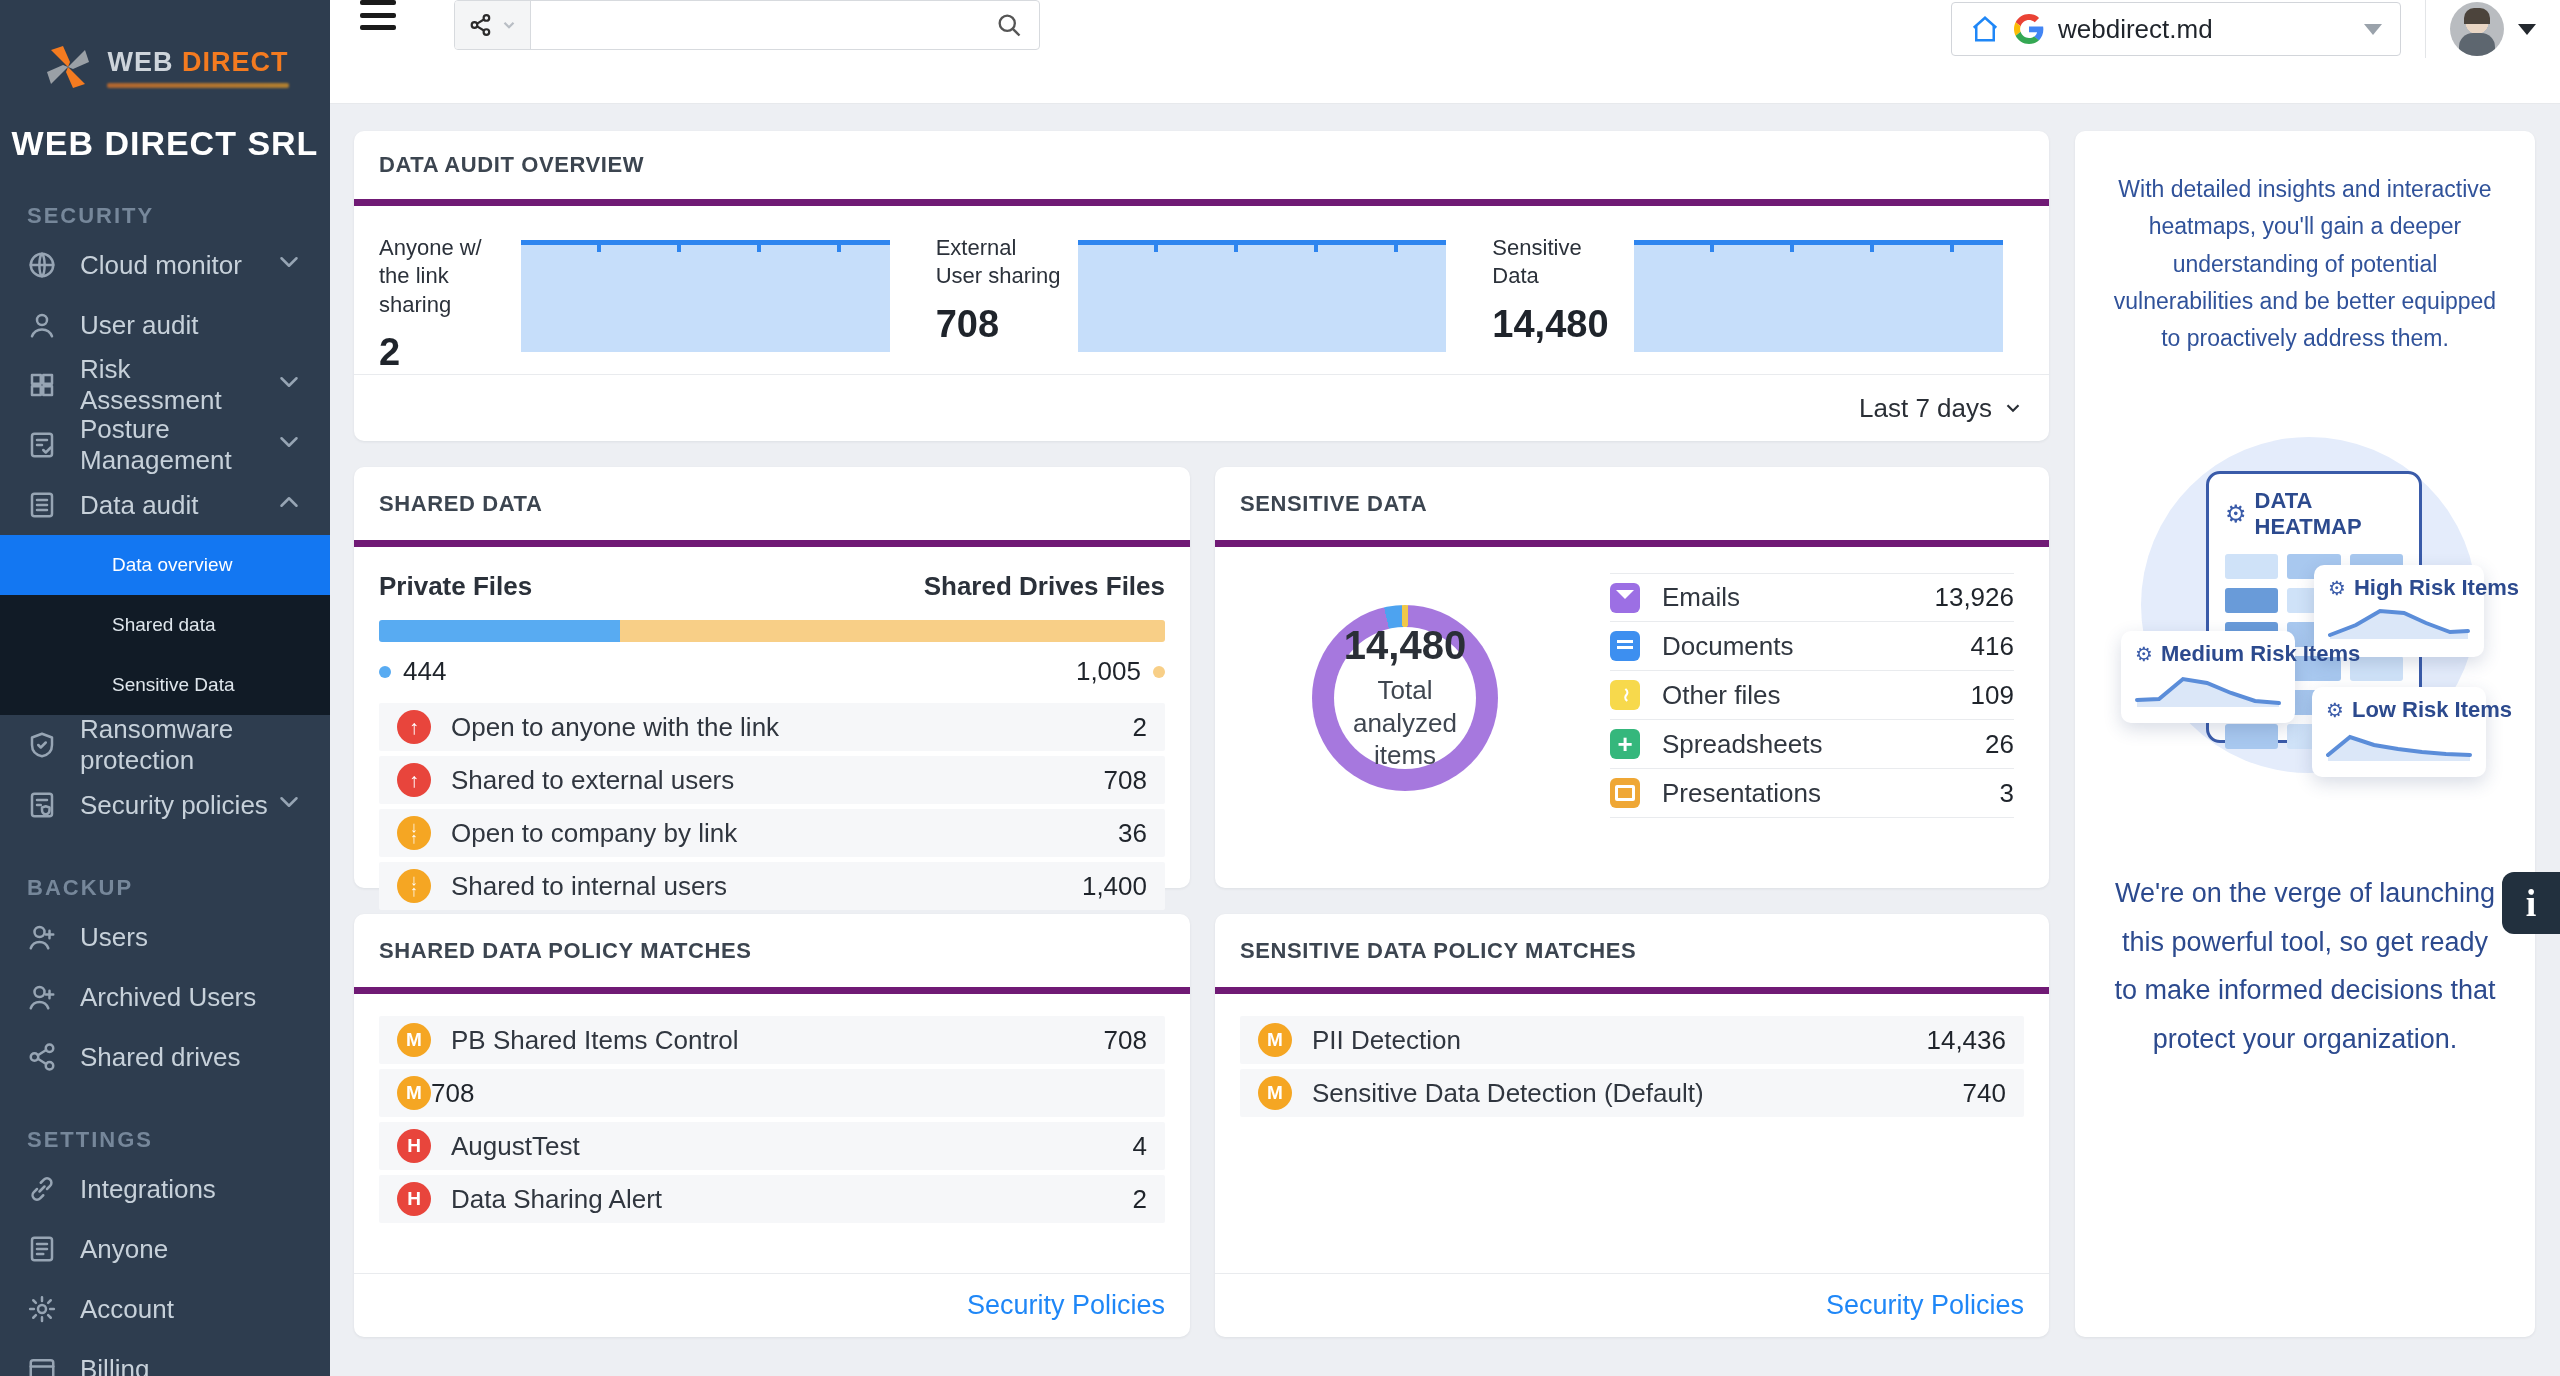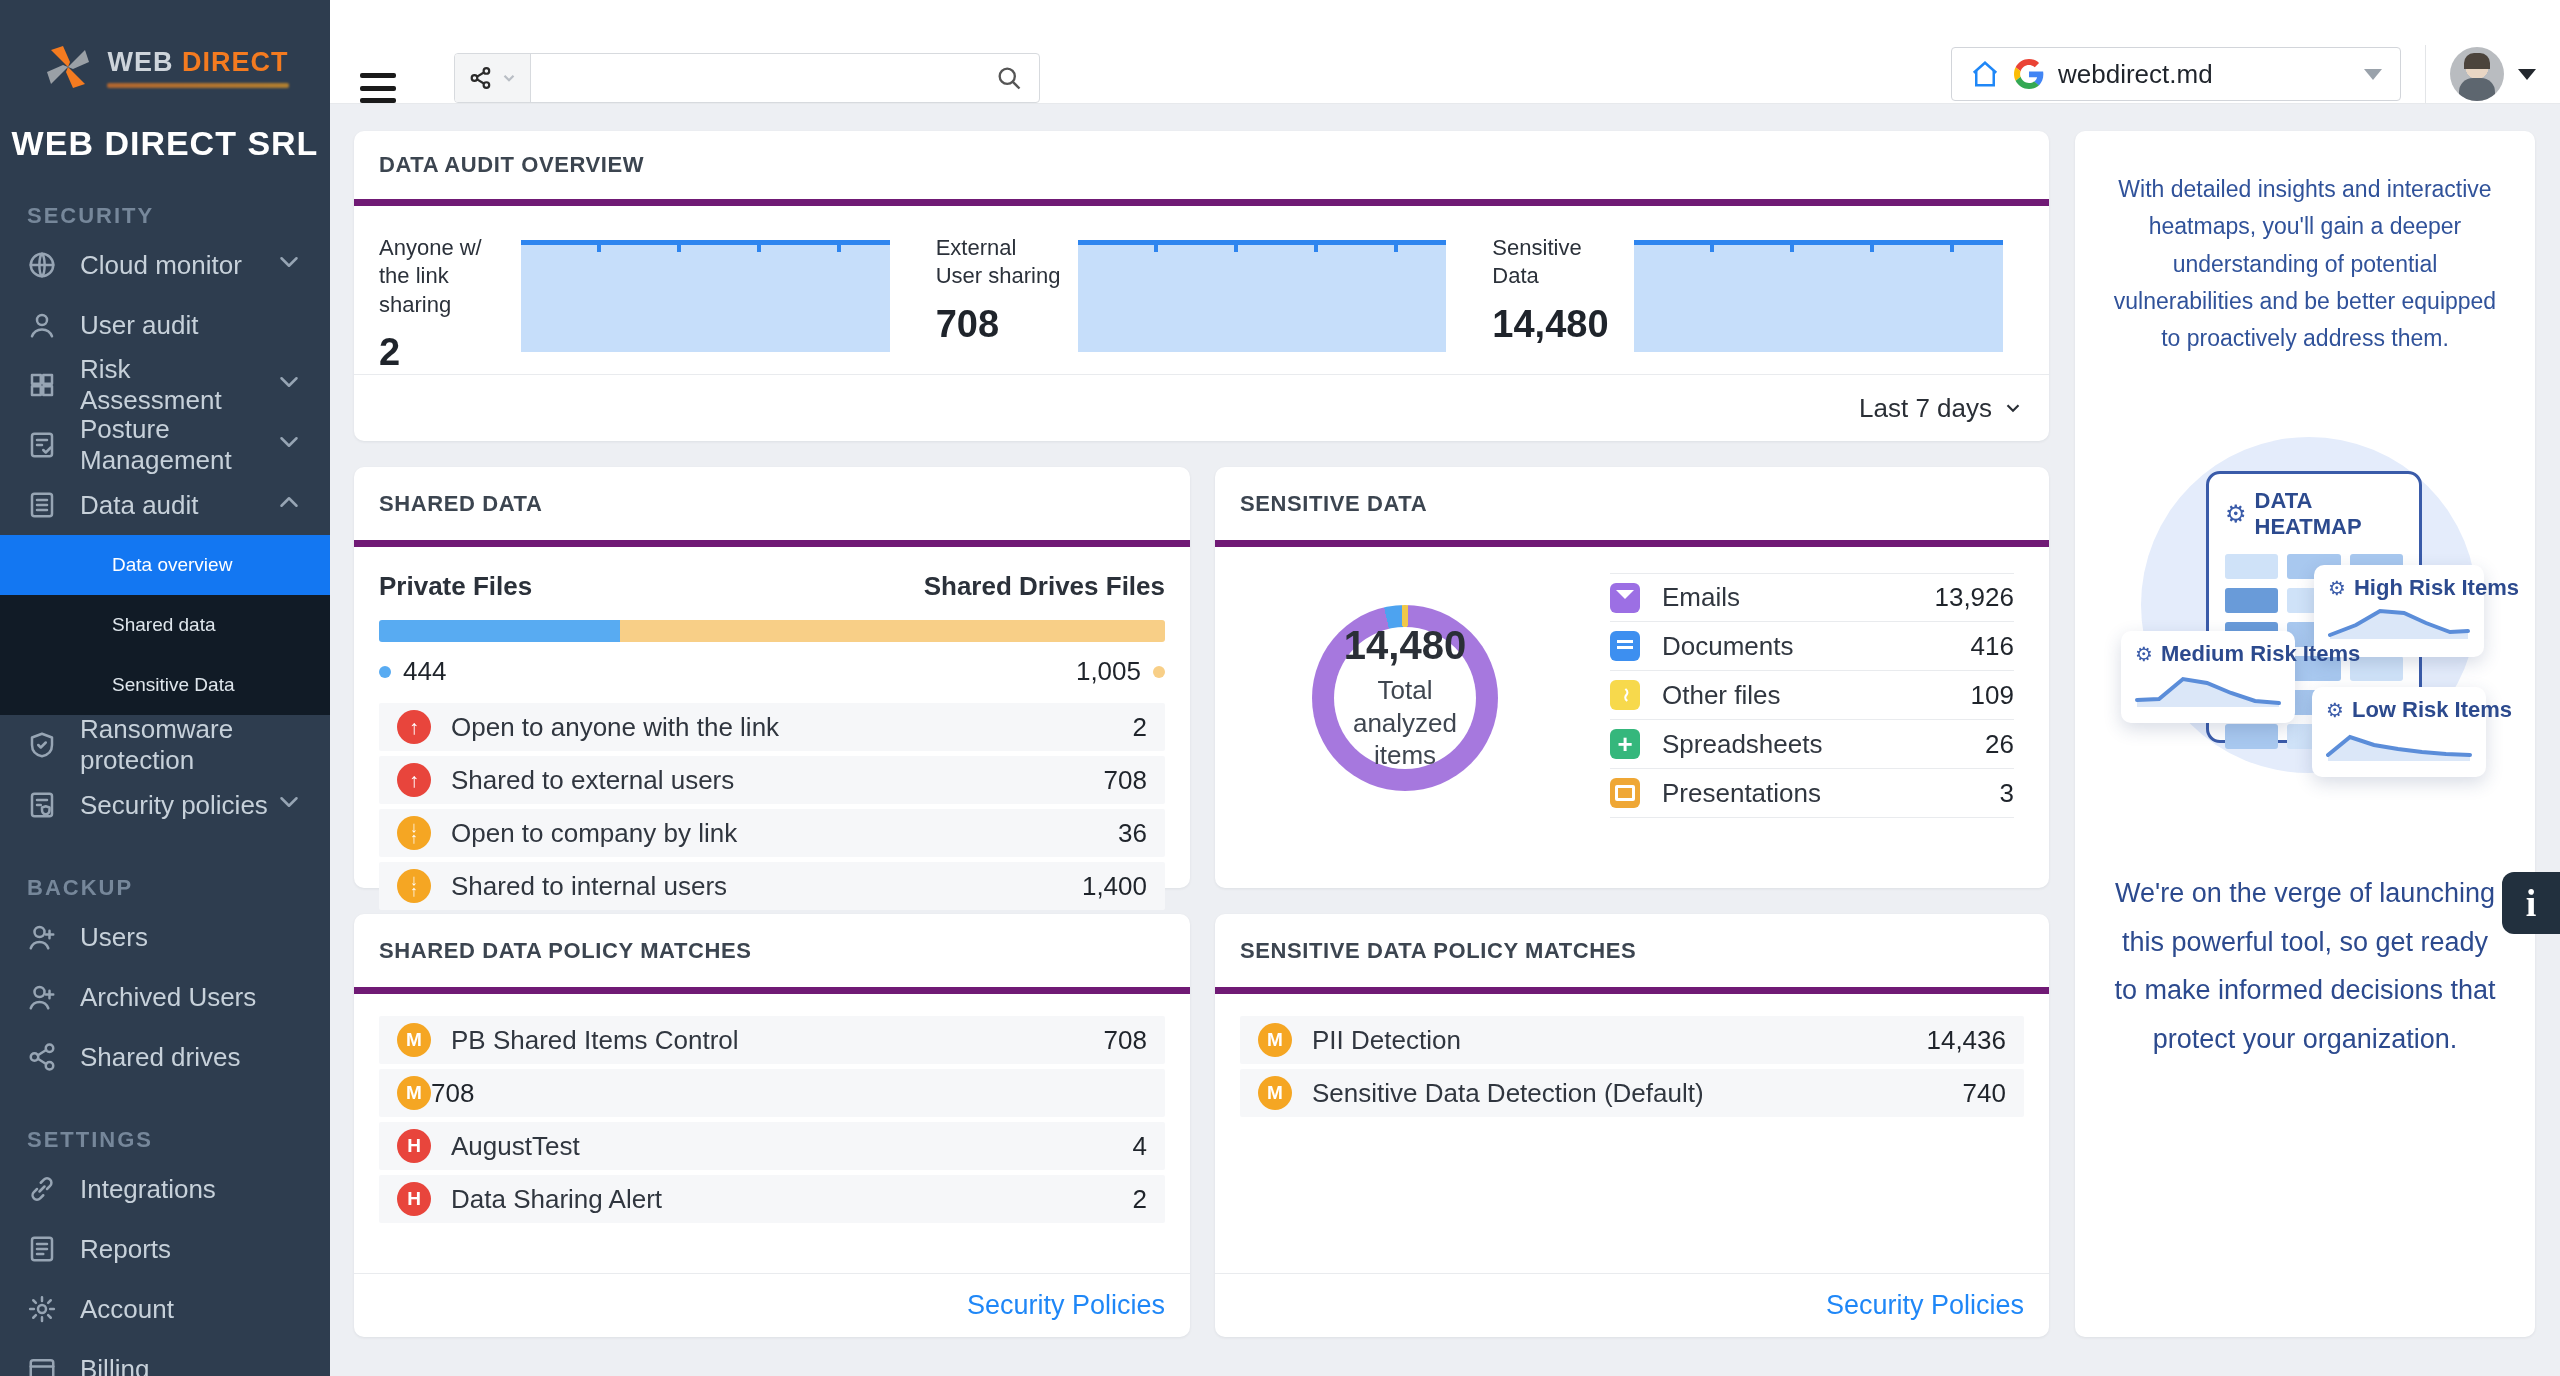--- a/index.html
+++ b/index.html
@@ -21,21 +21,21 @@
   .side-item svg.ic { stroke:#97a5b4; }
   .chev { margin-left:auto; }
   .submenu { background:#111b26; }
   .subitem { height:60px; display:flex; align-items:center; padding-left:112px; color:#dfe6ec; font-size:19px; cursor:pointer; }
   .subitem.active { background:#1377f2; color:#ffffff; }
 
   svg.ic { width:30px; height:30px; fill:none; stroke-width:2; stroke-linecap:round; stroke-linejoin:round; }
 
   
   .main { flex:1; display:flex; flex-direction:column; }
-  .topbar { height:104px; background:#ffffff; border-bottom:1px solid #e7e9ec; display:flex; align-items:flex-end; padding:0 24px; }
+  .topbar { height:104px; background:#ffffff; border-bottom:1px solid #e7e9ec; display:flex; align-items:flex-start; padding:0 24px; }
   .hamburger { width:36px; height:30px; display:flex; flex-direction:column; justify-content:space-between; margin-left:6px; cursor:pointer; }
   .hamburger span { display:block; height:5px; background:#1a1a1a; border-radius:2px; }
   .searchbox { margin-left:58px; width:586px; height:50px; border:1px solid #d7dade; border-radius:4px; display:flex; align-items:center; background:#fff; overflow:hidden; }
   .search-seg { width:76px; height:100%; background:#f4f5f6; border-right:1px solid #d7dade; display:flex; align-items:center; justify-content:center; gap:6px; cursor:pointer; }
   .searchbox input { flex:1; border:none; outline:none; font-size:24px; padding:0 14px; color:#222; background:transparent; }
   .search-mag { margin-right:16px; cursor:pointer; display:flex; }
   .topbar-right { margin-left:auto; display:flex; align-items:center; }
   .domain-select { width:450px; height:54px; border:1px solid #d2d5da; border-radius:4px; display:flex; align-items:center; padding:0 18px; gap:14px; cursor:pointer; background:#fff; }
   .domain-label { font-size:26px; color:#1f242b; flex:1; }
   .caret-down { width:0; height:0; border-left:9px solid transparent; border-right:9px solid transparent; border-top:11px solid #9aa2ab; }
@@ -301,21 +301,21 @@
         </span>
       <span>Integrations</span>
     </div>
     <div class="side-item">
       <span class="sicon">
           <svg class="ic" viewBox="0 0 24 24">
             <rect x="4" y="3" width="16" height="18" rx="2"></rect>
             <path d="M8 8h8M8 12h8M8 16h5"></path>
           </svg>
         </span>
-      <span>Reports</span>
+      <span>Anyone</span>
     </div>
     <div class="side-item">
       <span class="sicon">
           <svg class="ic" viewBox="0 0 24 24">
             <circle cx="12" cy="12" r="3.2"></circle>
             <path d="M12 2.5v3M12 18.5v3M2.5 12h3M18.5 12h3M5 5l2.1 2.1M16.9 16.9L19 19M19 5l-2.1 2.1M7.1 16.9L5 19"></path>
           </svg>
         </span>
       <span>Account</span>
     </div>

